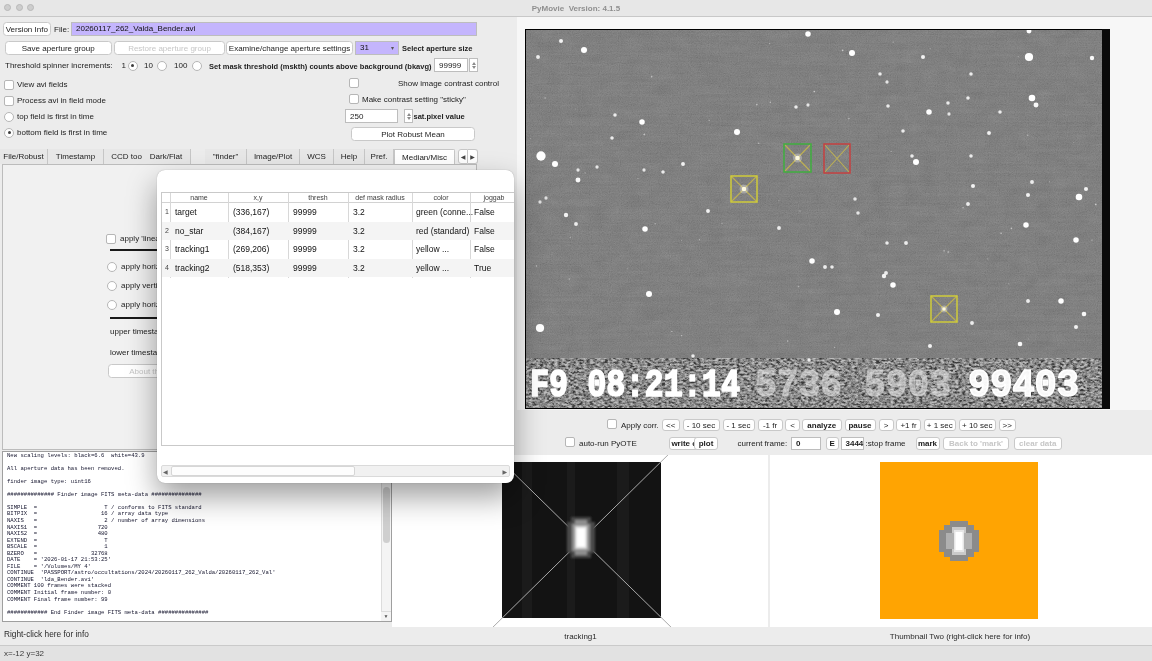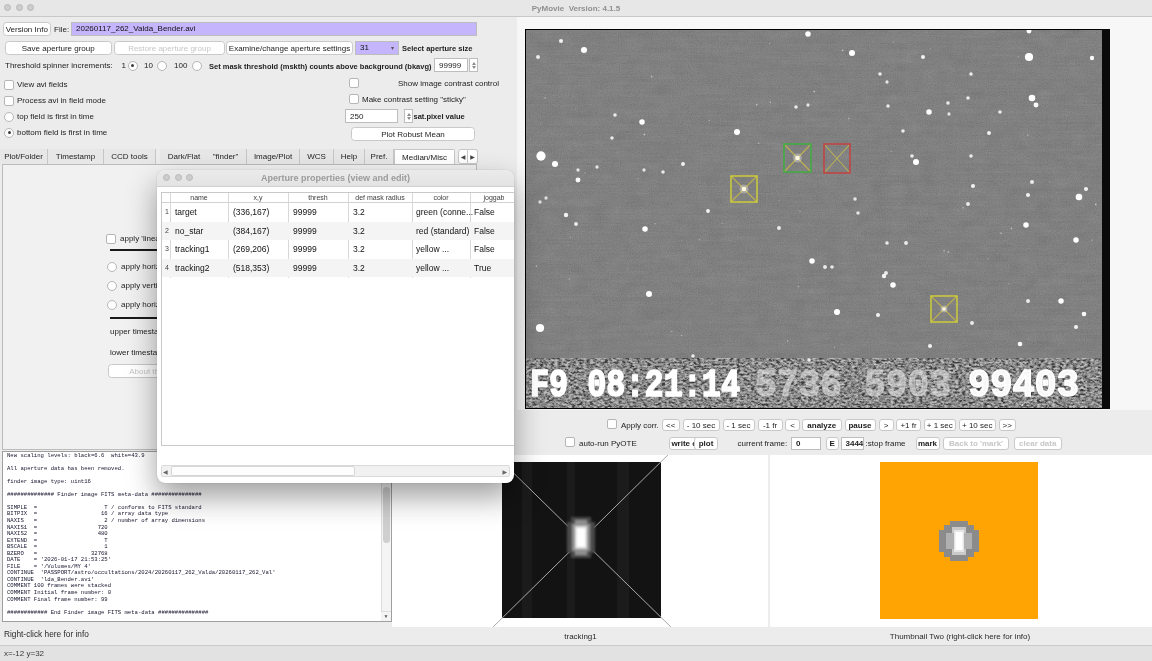--- a/index.html
+++ b/index.html
@@ -70,24 +70,24 @@
     <span class="tx">250</span>
   </div>
 <div class="sar" style="left:404px;top:109px;width:9px;height:14px;">
     <i class="up"></i>
     <i class="dn"></i>
   </div>
 <div class="lbl bl" style="left:413.5px;top:112px;">sat.pixel value</div>
 <div class="btn" style="left:351px;top:127px;width:124px;height:14px;line-height:13px;">Plot Robust Mean</div>
 
 <div class="abs" style="left:0;top:149px;width:480px;height:15px;">
-  <div class="tab" style="left:0;width:48px;">Plot/Folder</div>
+  <div class="tab" style="left:0;width:48px;">File/Robust</div>
   <div class="tab" style="left:48px;width:56px;">Timestamp</div>
   <div class="tab" style="left:104px;width:52px;">CCD tools</div>
-  <div class="tab" style="left:160px;width:49px;">Dark/Flat</div>
+  <div class="tab" style="left:142px;width:49px;">Dark/Flat</div>
   <div class="tab" style="left:205px;width:42px;">"finder"</div>
   <div class="tab" style="left:247px;width:53px;">Image/Plot</div>
   <div class="tab" style="left:300px;width:34px;">WCS</div>
   <div class="tab" style="left:334px;width:31px;">Help</div>
   <div class="tab" style="left:365px;width:29px;">Pref.</div>
   <div class="tab" style="left:394px;width:61px;background:#fff;border:1px solid #c6c6c6;border-bottom:none;border-radius:0 2px 0 0;">Median/Misc</div>
   <div class="tab" style="left:458px;width:10px;border:1px solid #c6c6c6;background:#fff;border-radius:3px 0 0 3px;color:#444;font-size:6px;">◀</div>
   <div class="tab" style="left:468px;width:10px;border:1px solid #c6c6c6;border-left:none;background:#fff;border-radius:0 3px 3px 0;color:#444;font-size:6px;">▶</div>
 </div>
 
@@ -462,26 +462,20 @@
       <rect x="174" y="70" width="30" height="32" fill="#8b8b8b"></rect>
       <rect x="182" y="72" width="14" height="28" fill="#c9c9c9"></rect>
       <rect x="176" y="78" width="26" height="16" fill="#b0b0b0"></rect>
       <rect x="184" y="75" width="10" height="22" fill="#e6e6e6"></rect>
       <rect x="185.5" y="77" width="7" height="18" fill="#ffffff"></rect>
     </g>
   </svg>
 </div>
 
 <div class="abs" style="left:157px;top:170px;width:357px;height:313px;background:#fff;border-radius:8px;box-shadow:0 14px 30px rgba(0,0,0,.38),0 0 1px rgba(0,0,0,.35);z-index:50;overflow:hidden;">
-  <div class="abs" style="left:0;top:0;width:357px;height:17px;background:linear-gradient(#ebebeb,#e3e3e3);border-bottom:1px solid #d2d2d2;">
-    <div class="abs" style="left:6px;top:4px;width:7px;height:7px;border-radius:50%;background:#cdcdcd;border:.5px solid #b8b8b8;"></div>
-    <div class="abs" style="left:17.5px;top:4px;width:7px;height:7px;border-radius:50%;background:#cdcdcd;border:.5px solid #b8b8b8;"></div>
-    <div class="abs" style="left:29px;top:4px;width:7px;height:7px;border-radius:50%;background:#cdcdcd;border:.5px solid #b8b8b8;"></div>
-    <div class="abs b" style="left:0;top:0;width:357px;text-align:center;line-height:17px;font-size:9px;color:#9b9b9b;">Aperture properties (view and edit)</div>
-  </div>
 
   <div class="abs" style="left:4px;top:22px;width:356px;height:254px;background:#fff;border:1px solid #c9c9c9;border-right:none;">
 
     <div class="abs" style="left:0;top:0;width:356px;height:10px;border-bottom:1px solid #d2d2d2;font-size:7px;color:#3c3c3c;">
       <span class="abs" style="left:8px;top:1px;width:58px;text-align:center;">name</span>
       <span class="abs" style="left:66px;top:1px;width:60px;text-align:center;">x,y</span>
       <span class="abs" style="left:126px;top:1px;width:60px;text-align:center;">thresh</span>
       <span class="abs" style="left:186px;top:1px;width:64px;text-align:center;">def mask radius</span>
       <span class="abs" style="left:250px;top:1px;width:58px;text-align:center;">color</span>
       <span class="abs" style="left:308px;top:1px;width:48px;text-align:center;">joggab</span>

